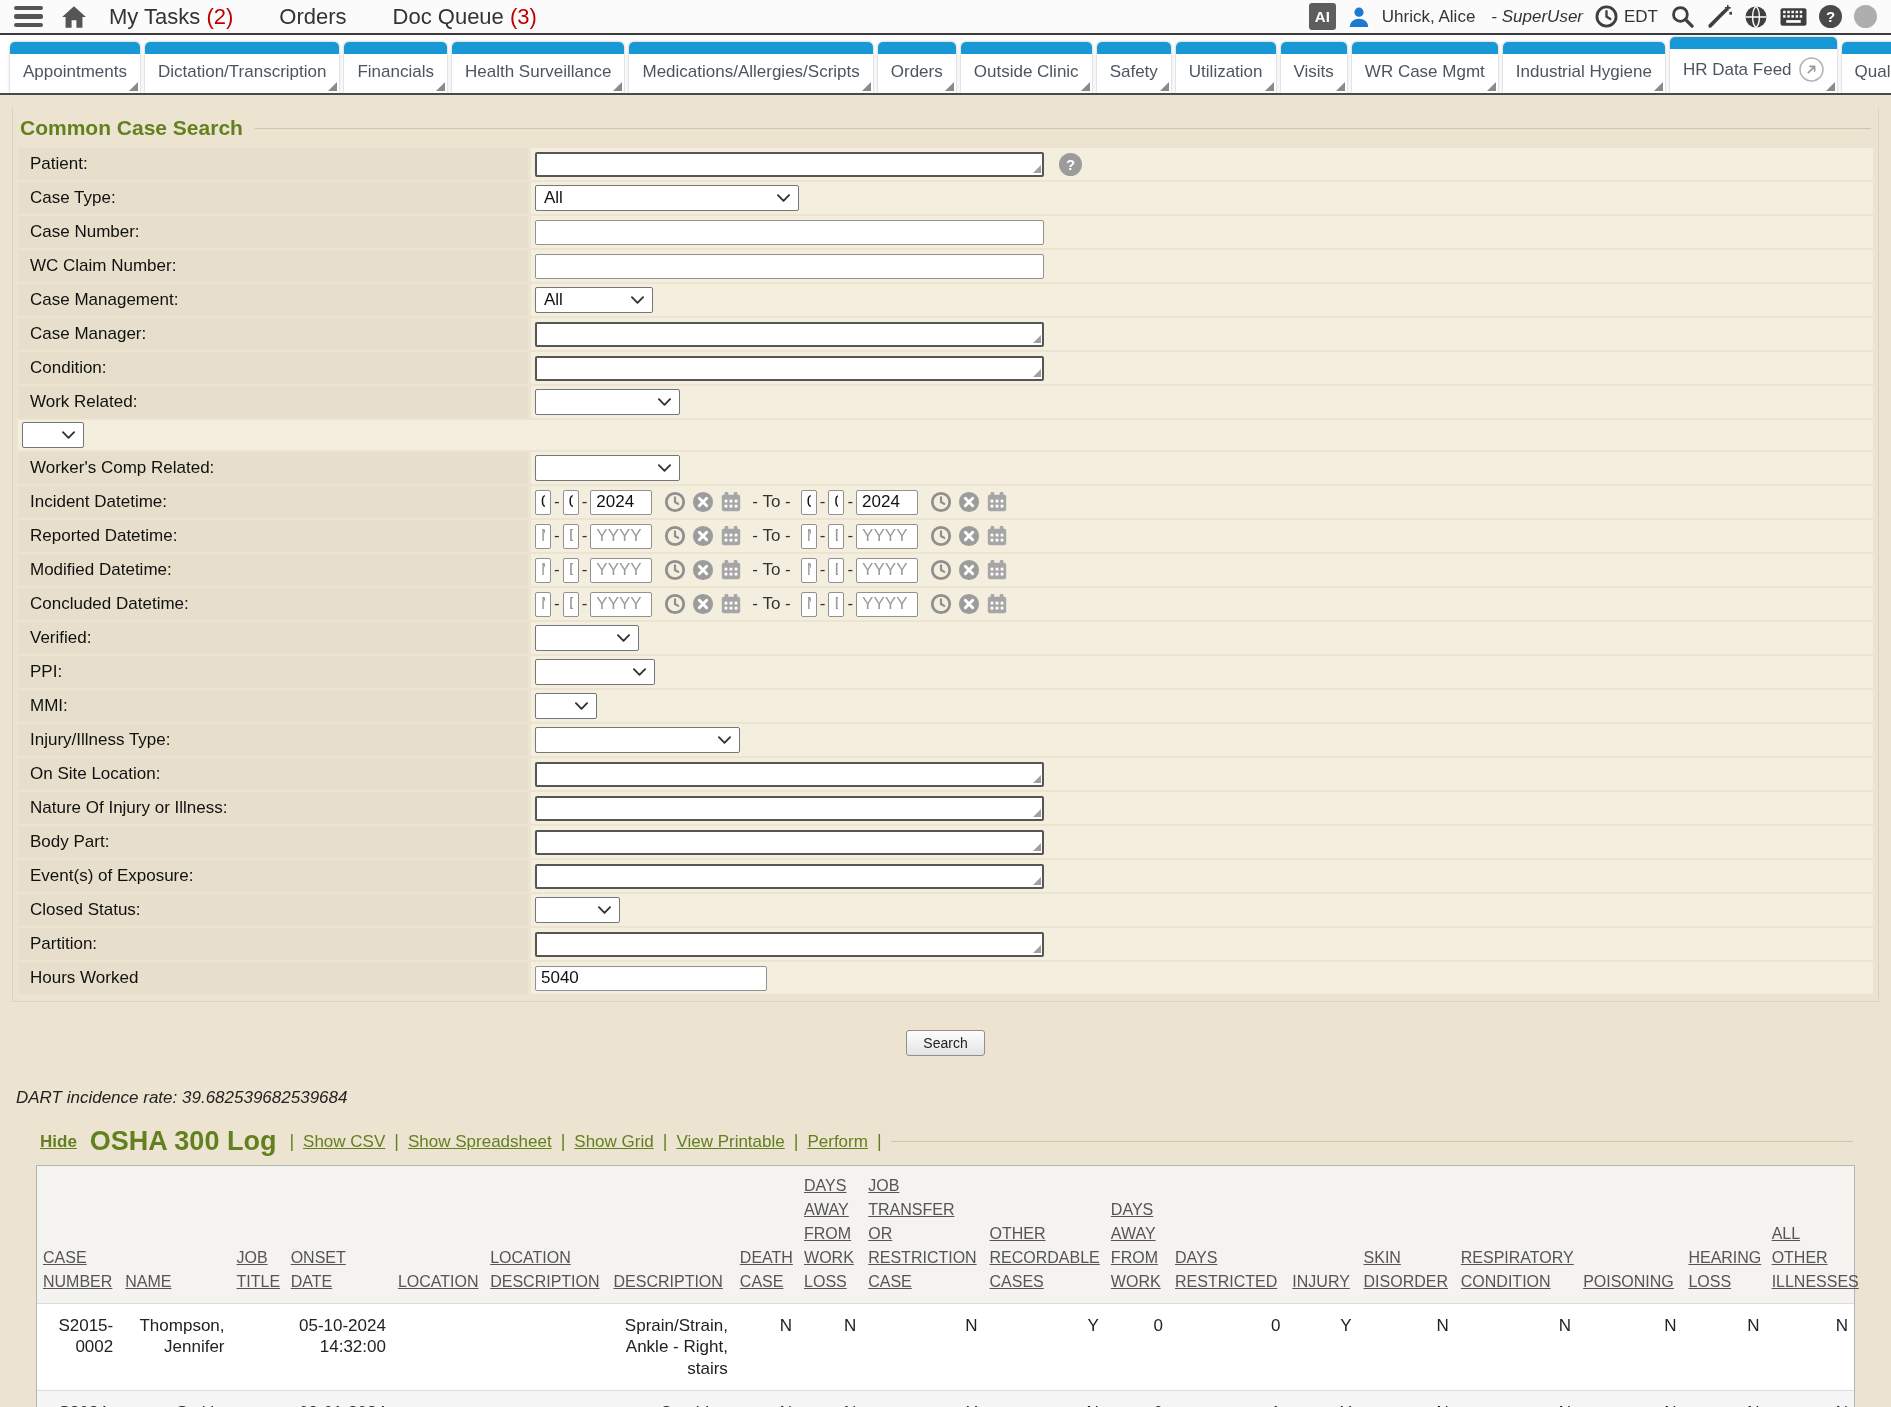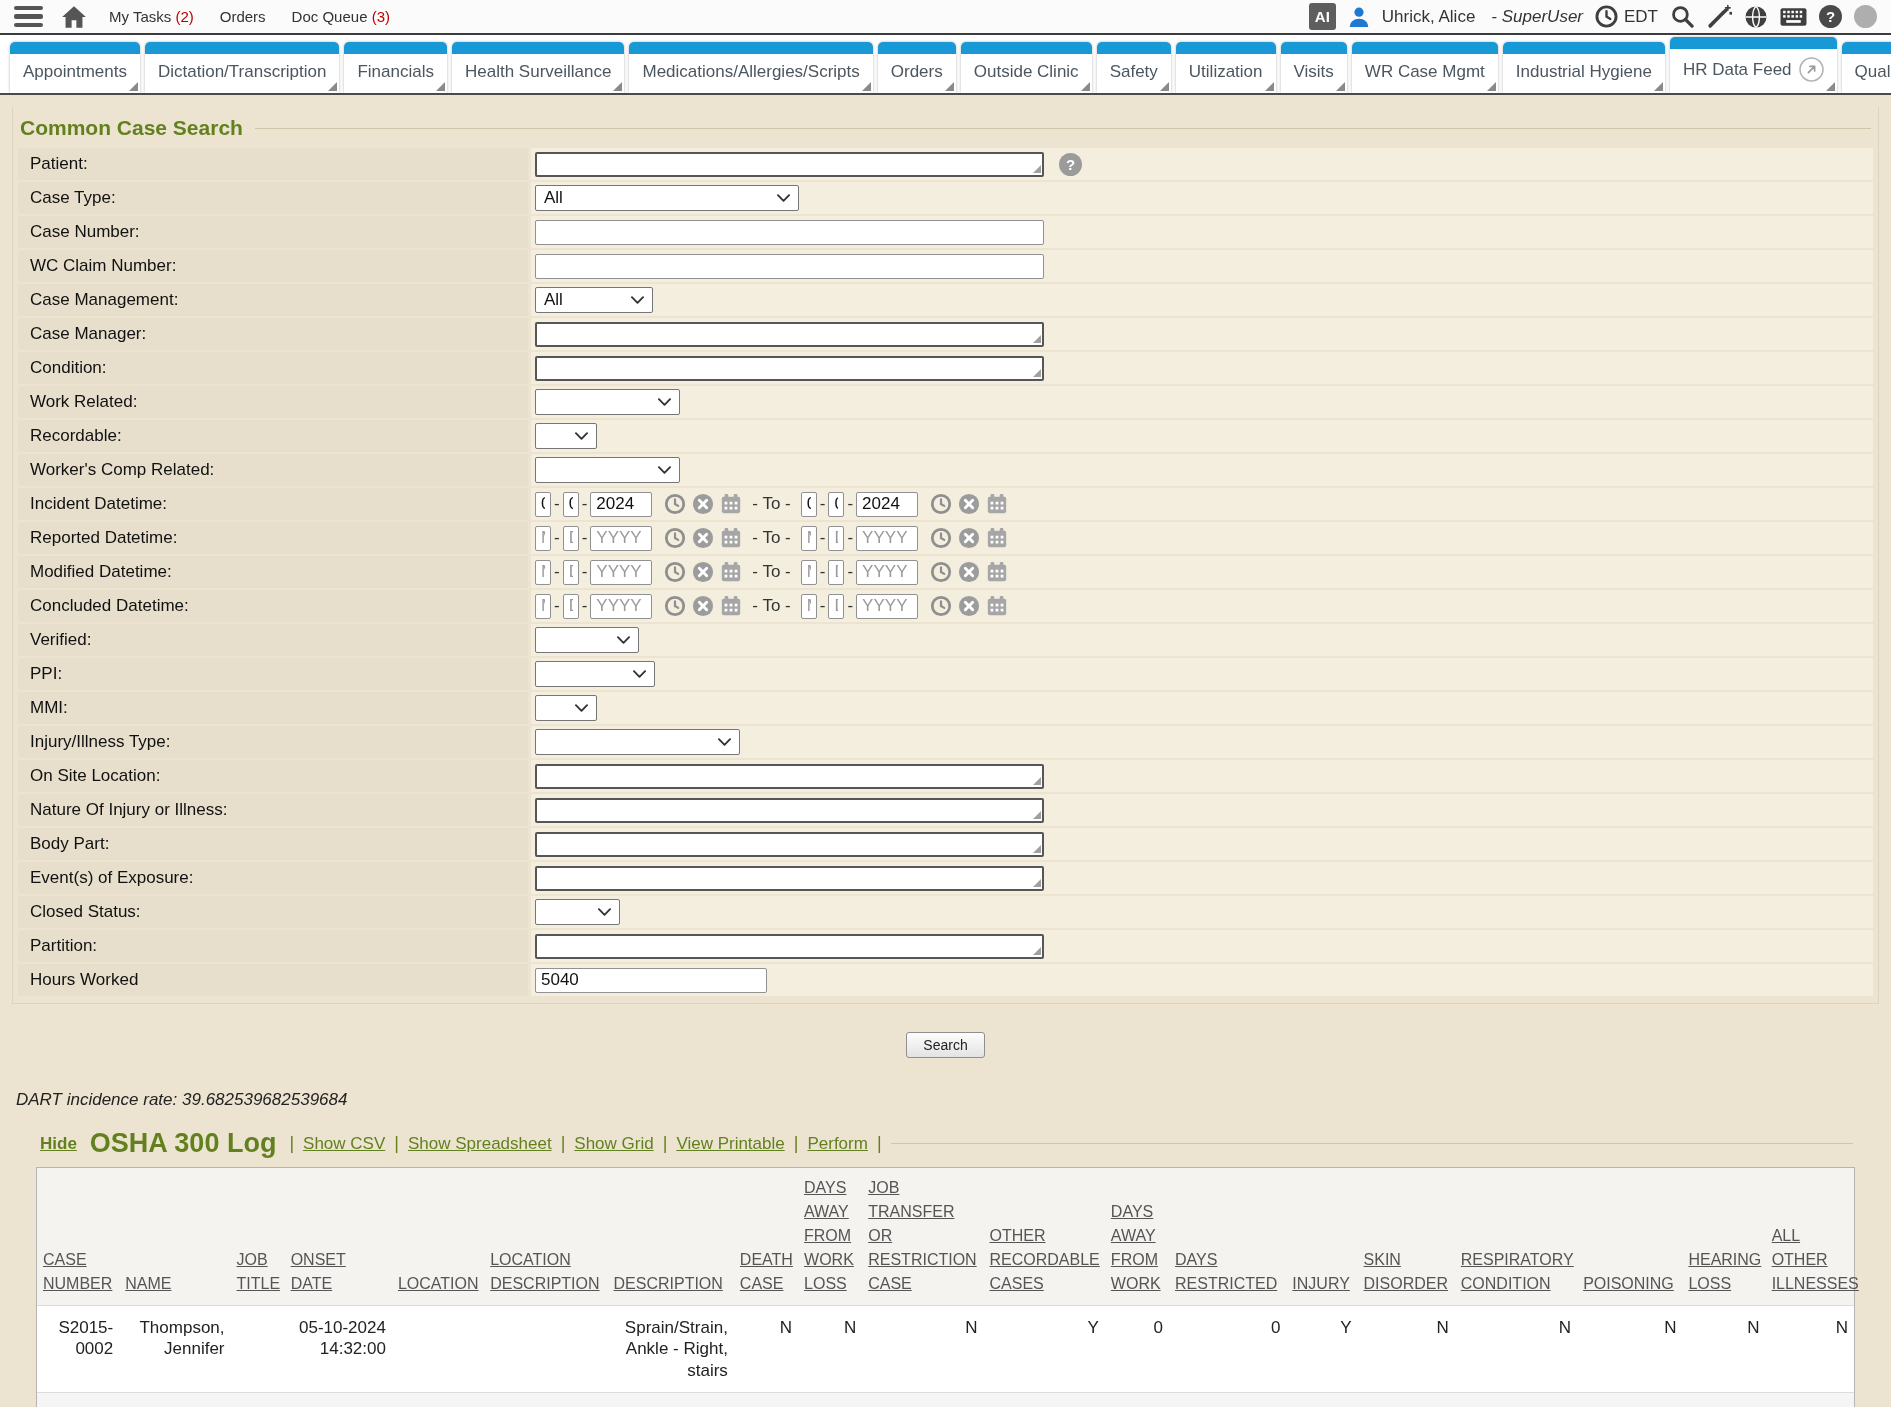--- a/index.html
+++ b/index.html
@@ -13,21 +13,21 @@
   a { color:inherit; text-decoration:none; cursor:pointer; }
 
   
   .topbar {
     height:35px; background:#fbfbfb; border-bottom:2px solid #3c3c3c;
     display:flex; align-items:center; padding:0 14px;
   }
   .hamburger { display:inline-flex; flex-direction:column; gap:4px; cursor:pointer; margin-right:18px; }
   .hamburger span { width:29px; height:4.5px; background:#555; border-radius:2px; }
   .home-icon { margin-right:22px; display:inline-flex; cursor:pointer; }
-  .topnav { display:flex; gap:26px; font-size:15px; color:#333; }
+  .topnav { display:flex; gap:46px; font-size:22px; color:#333; }
   .topnav .count { color:var(--red,#c00000); }
   .topbar-right { margin-left:auto; display:flex; align-items:center; gap:12px; }
   .ai-badge {
     width:27px; height:27px; background:#5e5e5e; color:#fff; border-radius:3px;
     font-weight:bold; font-size:15px; display:flex; align-items:center; justify-content:center;
   }
   .username { font-size:17px; color:#333; }
   .role { font-size:17px; color:#333; font-style:italic; margin-left:4px; }
   .tz { font-size:17px; color:#333; margin-left:-6px; }
   .icon { display:inline-flex; align-items:center; justify-content:center; }
@@ -396,21 +396,20 @@
               <span class="sel-val"></span>
               <span class="chev">
                 <svg width="13" height="8" viewBox="0 0 14 8">
                   <path d="M1 1l6 6 6-6" fill="none" stroke="#333" stroke-width="2" stroke-linecap="round" stroke-linejoin="round"></path>
                 </svg>
               </span>
             </div>
           </div>
         </div>
         <div class="form-row">
-          <div class="row-label">Recordable:</div>
           <div class="row-field">
             <div class="select" style="width: 62px;">
               <span class="sel-val"></span>
               <span class="chev">
                 <svg width="13" height="8" viewBox="0 0 14 8">
                   <path d="M1 1l6 6 6-6" fill="none" stroke="#333" stroke-width="2" stroke-linecap="round" stroke-linejoin="round"></path>
                 </svg>
               </span>
             </div>
           </div>

